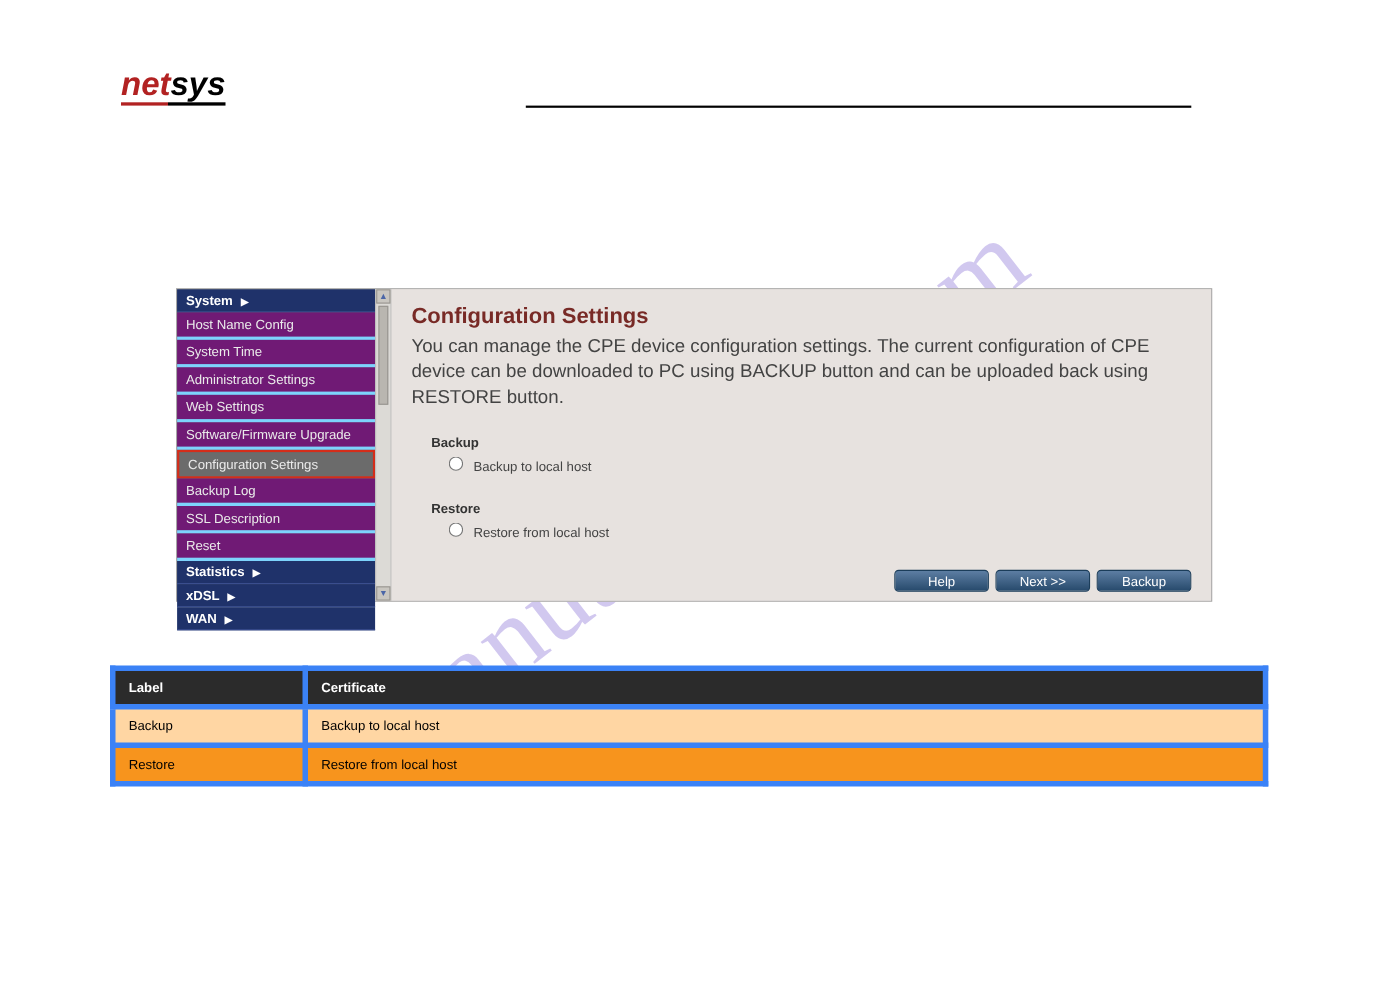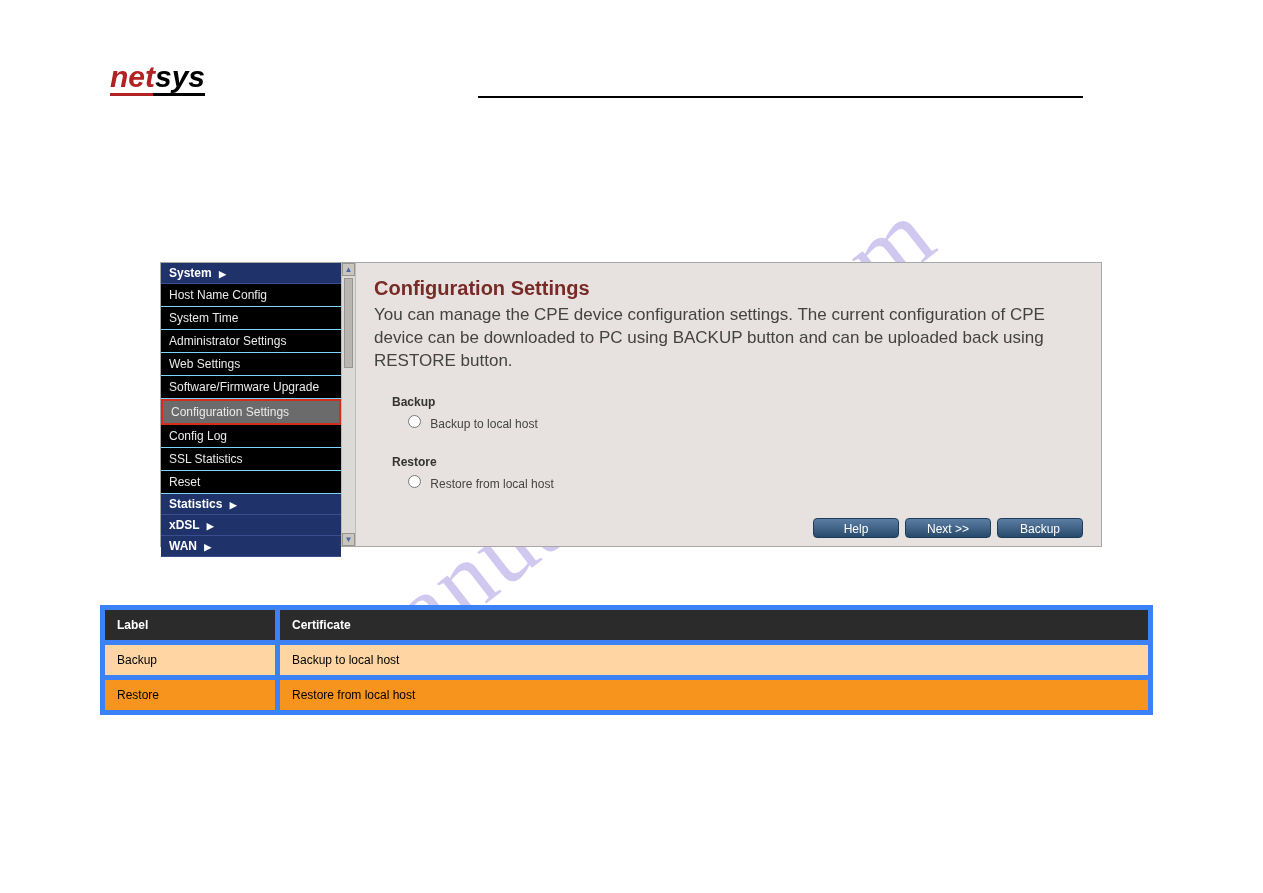--- a/index.html
+++ b/index.html
@@ -67,22 +67,22 @@
     color: #fff;
     font-weight: bold;
     padding: 3px 8px;
     border-bottom: 1px solid #3a4e8e;
     cursor: pointer;
   }
   .cpe-sidebar .cat .arrow { font-size: 9px; margin-left: 4px; }
   .cpe-sidebar .item {
     padding: 4px 8px;
     color: #eaeaea;
-    border-bottom: 1px solid #7dd3fc;
-    background: #000000;
+    border-bottom: 3px solid #7dd3fc;
+    background: #701a75;
     cursor: pointer;
   }
   .cpe-sidebar .item.selected {
     border: 2px solid #d42d1a;
     background: #6b6b6b;
   }
   .cpe-scroll {
     width: 15px;
     background: #dcdad6;
     border-left: 1px solid #bcbcbc;
@@ -222,22 +222,22 @@
       <span>System</span>
       <span class="arrow">▶</span>
     </div>
 
     <div class="item"><span>Host Name Config</span></div>
     <div class="item"><span>System Time</span></div>
     <div class="item"><span>Administrator Settings</span></div>
     <div class="item"><span>Web Settings</span></div>
     <div class="item"><span>Software/Firmware Upgrade</span></div>
     <div class="item selected"><span>Configuration Settings</span></div>
-    <div class="item"><span>Config Log</span></div>
-    <div class="item"><span>SSL Statistics</span></div>
+    <div class="item"><span>Backup Log</span></div>
+    <div class="item"><span>SSL Description</span></div>
     <div class="item"><span>Reset</span></div>
 
     <div class="cat">
       <span>Statistics</span>
       <span class="arrow">▶</span>
     </div>
     <div class="cat">
       <span>xDSL</span>
       <span class="arrow">▶</span>
     </div>

